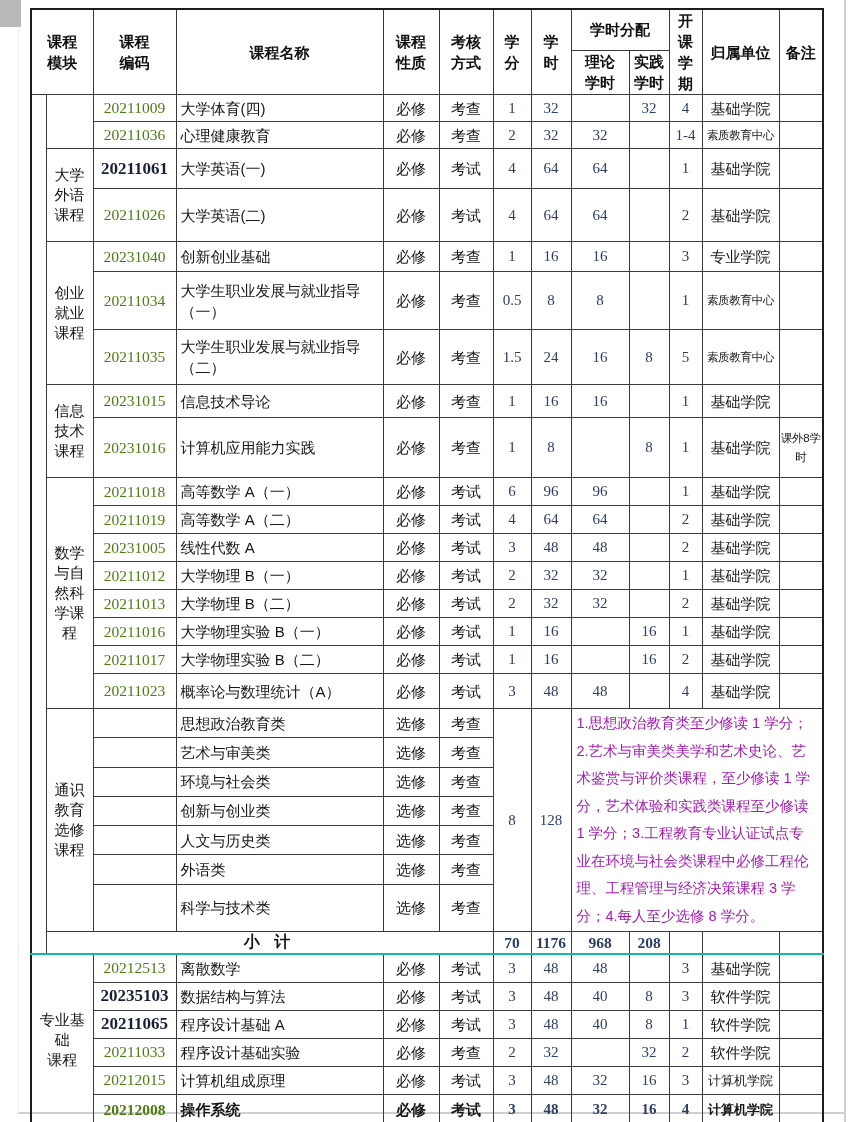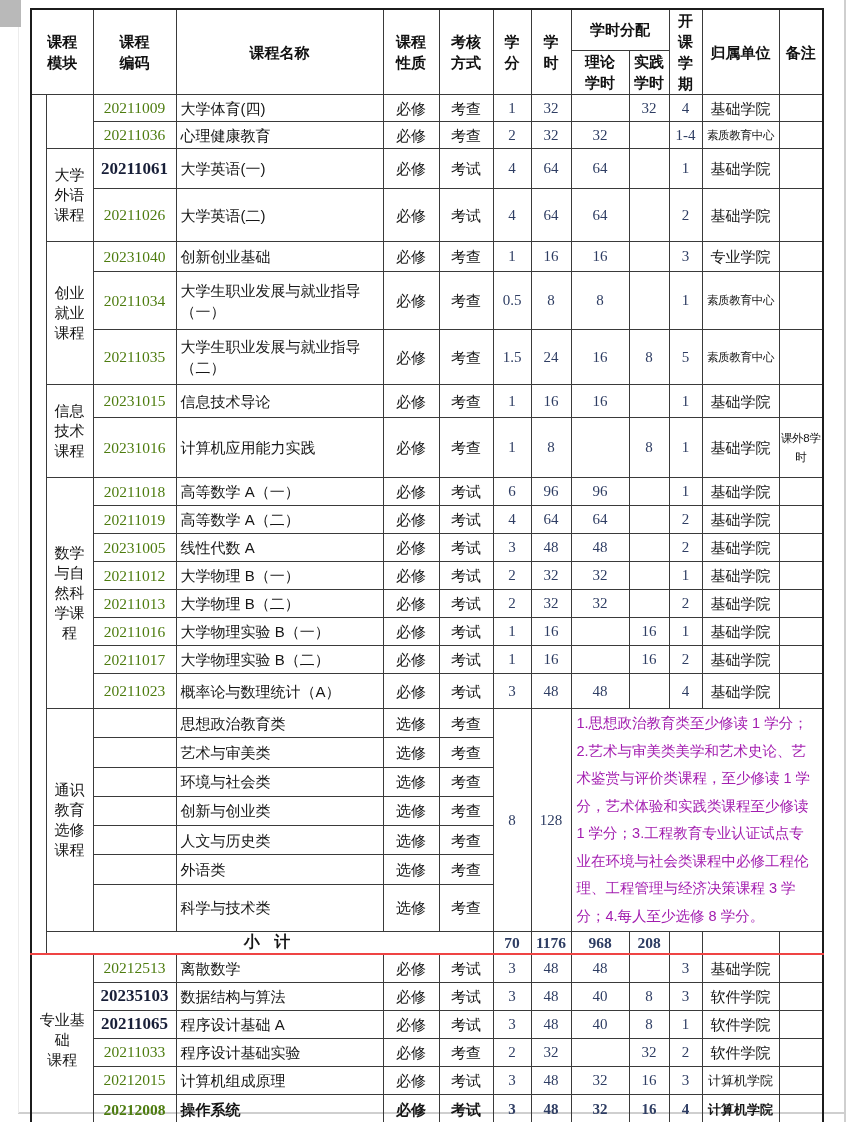--- a/index.html
+++ b/index.html
@@ -59,21 +59,21 @@
   td.note {
     text-align:left; vertical-align:top;
     font-size:14.5px; line-height:27.5px;
     padding:1px 4px 1px 5px;
     color:#a21caf;
   }
   td.subtotal {
     font-weight:bold; font-size:16px; letter-spacing:5px;
   }
   td.num.bold { font-weight:bold; font-size:15.5px; }
-  tr.thick-top td { border-top:2px solid #ef4444; }
+  tr.thick-top td { border-top:2px solid #14b8a6; }
 </style>
 </head>
 <body>
 
 <div class="corner-block"></div>
 <div class="edge-right"></div>
 <div class="edge-bottom"></div>
 <div class="edge-left"></div>
 
 <table class="curriculum">

